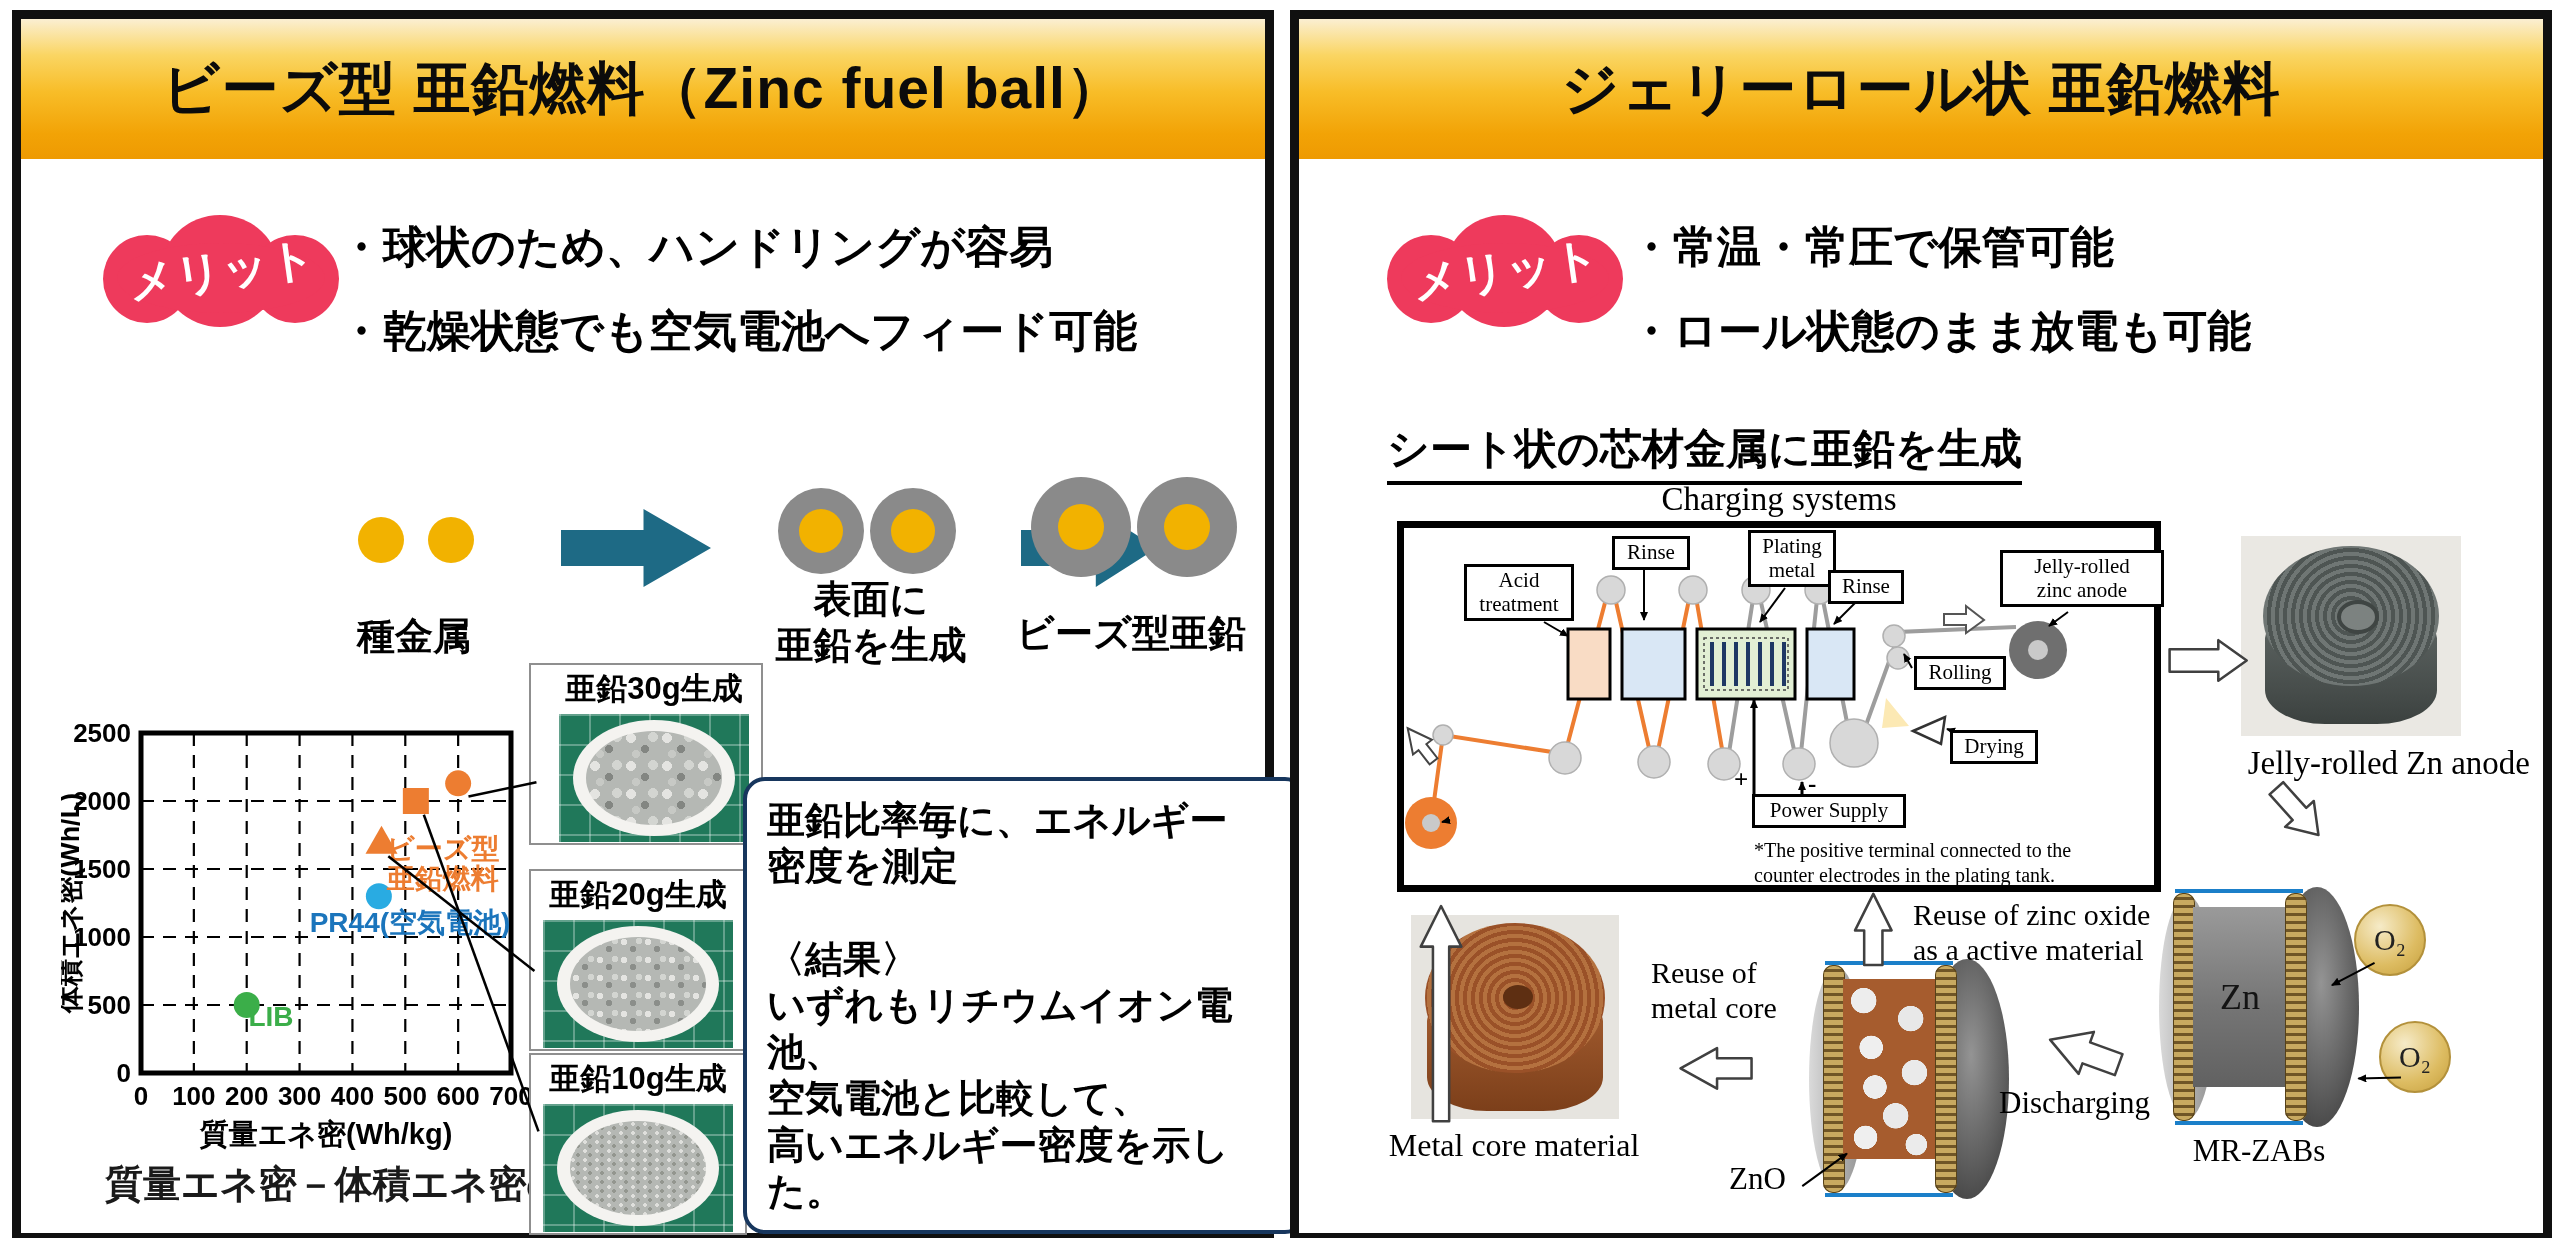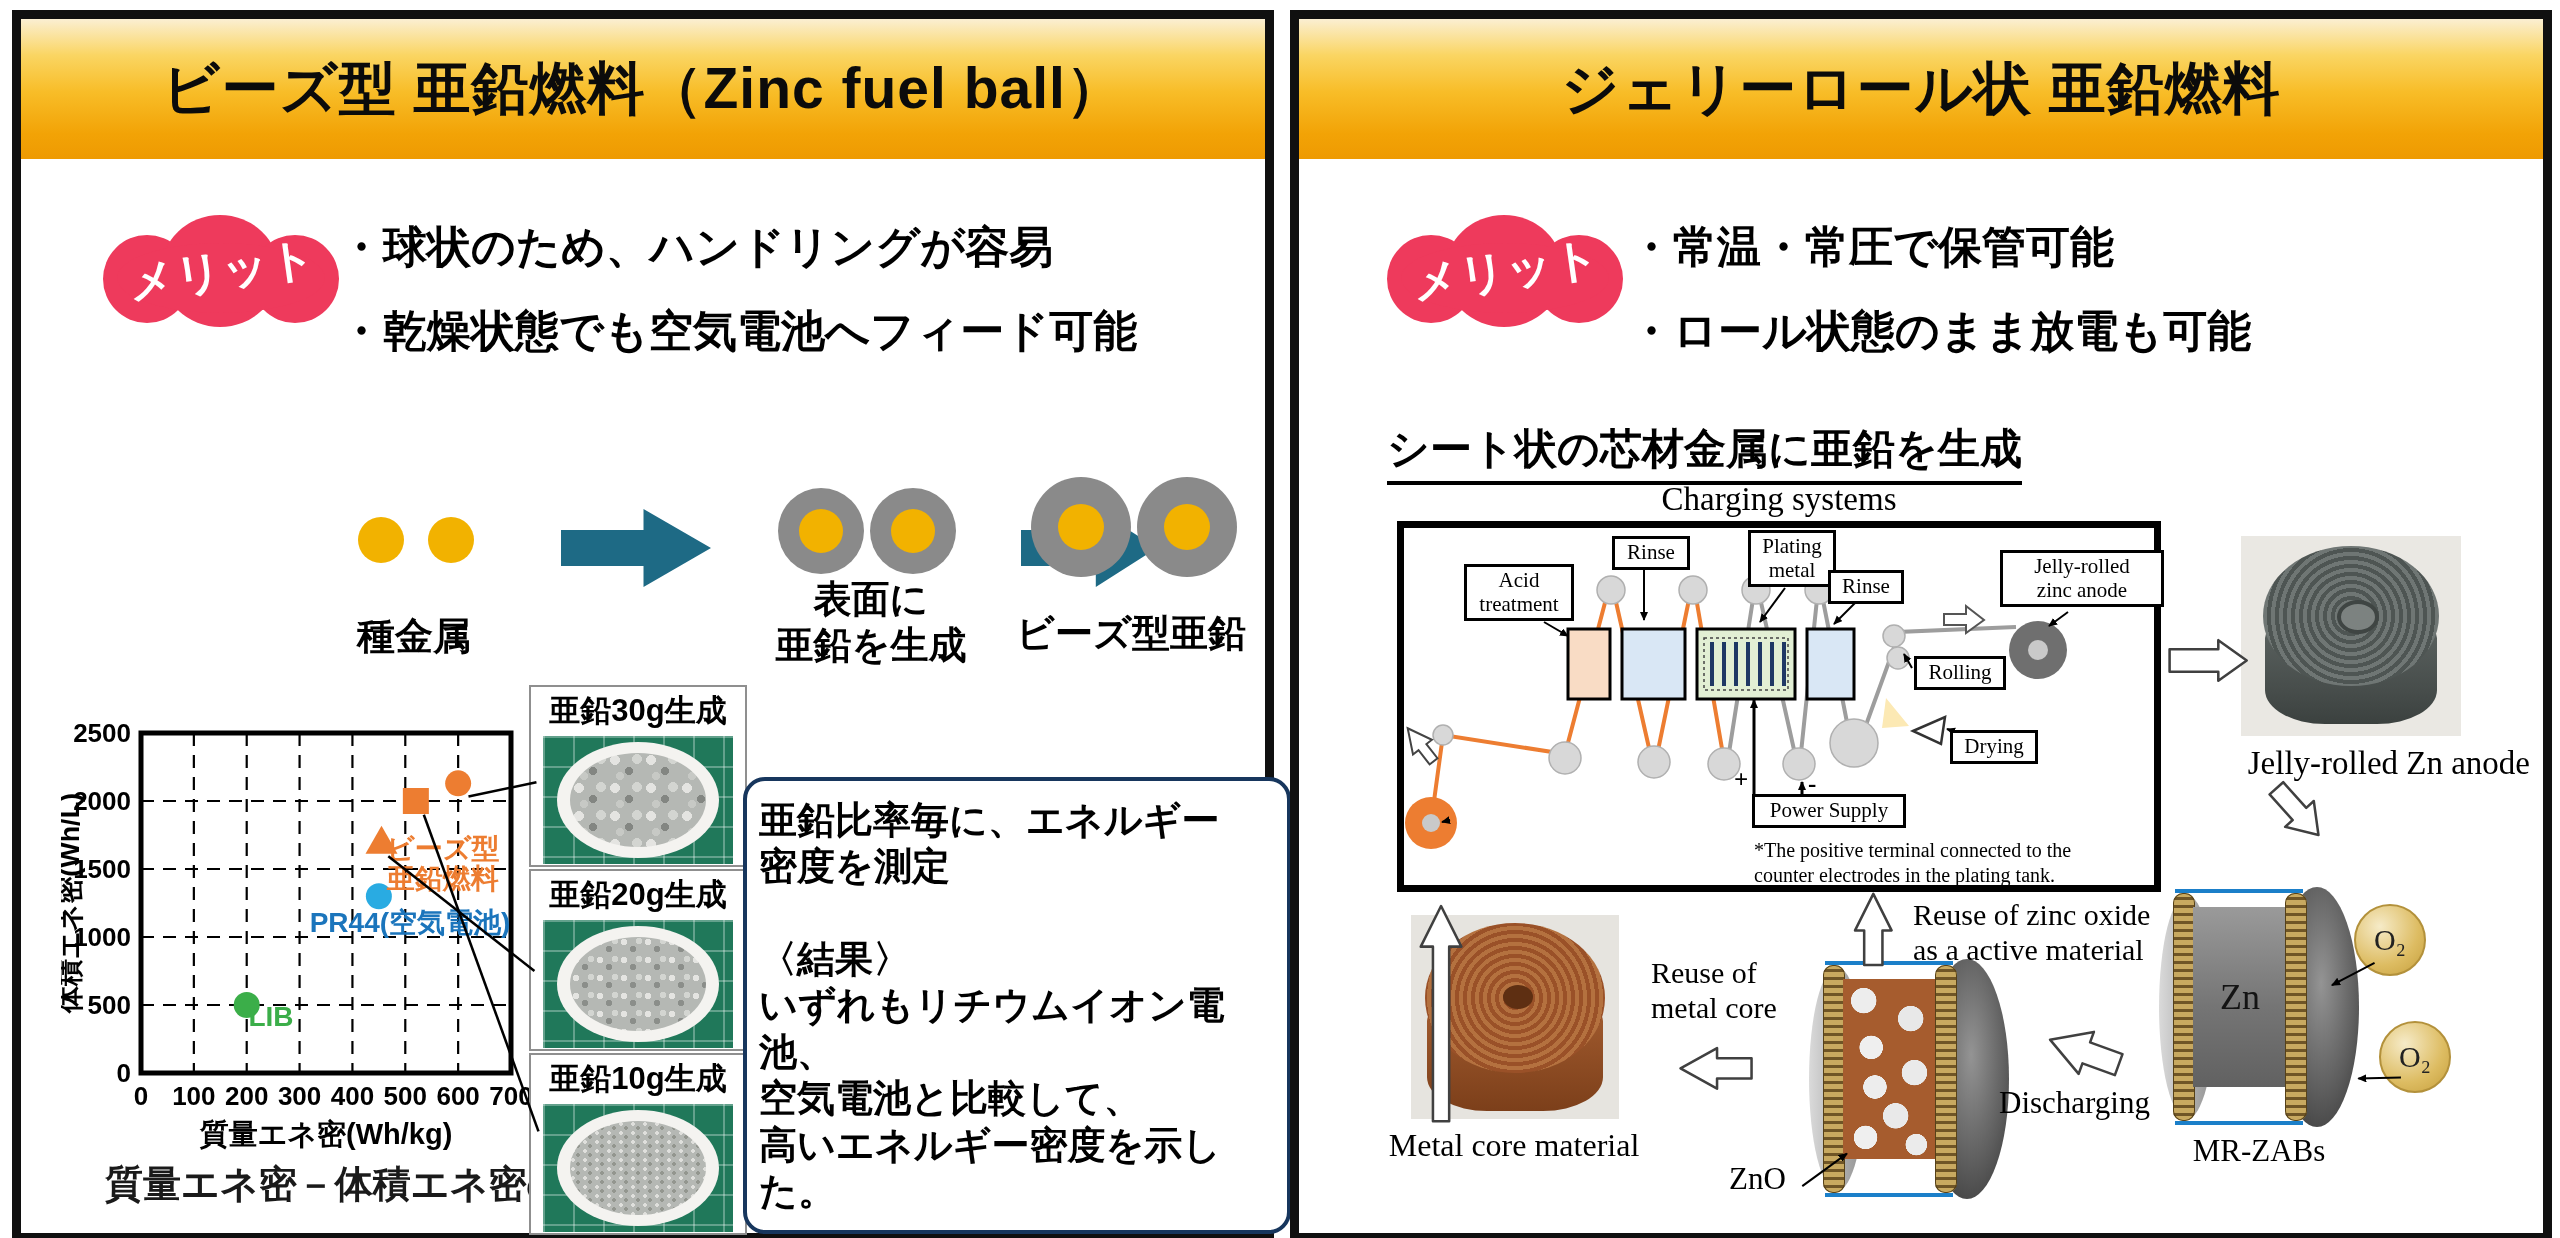--- a/index.html
+++ b/index.html
@@ -42,21 +42,21 @@
   .b30{background-image:radial-gradient(circle 5px at 9px 7px,#E4E4E1 97%,transparent),
     radial-gradient(circle 4px at 23px 18px,#838682 97%,transparent),
     radial-gradient(circle 5px at 31px 6px,#D3D5D1 97%,transparent),
     radial-gradient(circle 4px at 14px 23px,#C7C9C5 97%,transparent);background-size:36px 28px;}
   .b20{background-image:radial-gradient(circle 3.5px at 6px 5px,#E4E4E1 97%,transparent),
     radial-gradient(circle 3px at 15px 12px,#8B8E8A 97%,transparent),
     radial-gradient(circle 3.5px at 21px 4px,#D3D5D1 97%,transparent);background-size:24px 18px;}
   .b10{background-image:radial-gradient(circle 2px at 3px 3px,#DFDFDC 97%,transparent),
     radial-gradient(circle 1.8px at 8px 7px,#93968F 97%,transparent);background-size:12px 9px;}
   .result-box{position:absolute;width:516px;border:4px solid #17365D;border-radius:22px;background:#fff;
-    font-size:38px;font-weight:700;line-height:1.22;padding:16px 12px;white-space:pre-line;}
+    font-size:38px;font-weight:700;line-height:1.22;padding:16px 20px;white-space:pre-line;}
   .overlay{position:absolute;inset:0;width:100%;height:100%;pointer-events:none;z-index:6;}
   
   .serif{font-family:"Liberation Serif",serif;}
   .diag-title{position:absolute;text-align:center;font-size:33px;color:#000;}
   .diagram-box{position:absolute;border:7px solid #000;background:#fff;}
   .diagram-svg{position:absolute;left:0;top:0;width:750px;height:357px;}
   .dlabel{position:absolute;border:3px solid #000;background:#fff;text-align:center;line-height:1.12;
     font-size:21px;color:#000;padding:2px 4px;white-space:pre-line;z-index:2;}
   .dnote{position:absolute;font-size:20px;line-height:1.25;white-space:pre-line;z-index:2;}
   .dsign{position:absolute;font-size:25px;font-weight:700;z-index:2;}
@@ -179,21 +179,21 @@
         <circle cx="317.8571428571429" cy="191.2" r="13" fill="#29ABE2"></circle>
         <polygon points="320.5,120.79999999999998 304.5,148.79999999999998 336.5,148.79999999999998" fill="#ED7D31"></polygon>
         <rect x="341.8571428571429" y="83" width="26" height="26" fill="#ED7D31"></rect>
         <circle cx="397.1428571428571" cy="78.32" r="13" fill="#ED7D31"></circle>
         <text x="210.02857142857144" y="321.08" text-anchor="middle" font-size="28" font-weight="700" fill="#3BAE49"><tspan x="210.02857142857144" dy="0">LIB</tspan></text>
         <text x="349.04285714285714" y="226.56" text-anchor="middle" font-size="28" font-weight="700" fill="#1B75BC"><tspan x="349.04285714285714" dy="0">PR44(空気電池)</tspan></text>
         <text x="381.81428571428575" y="153.12" text-anchor="middle" font-size="28" font-weight="700" fill="#ED7D31"><tspan x="381.81428571428575" dy="0">ビーズ型</tspan><tspan x="381.81428571428575" dy="30">亜鉛燃料</tspan></text>
       </svg></div>
   <div class="caption" style="left:84px;top:1140px;">質量エネ密－体積エネ密のグラフ</div>
 
-  <div class="photo-box" style="left:508px;top:666px;">
+  <div class="photo-box" style="left:508px;top:644px;padding-left:16px;">
     <div class="photo-label">亜鉛30g生成</div>
     <div class="photo">
         <div class="bowl">
           <div class="beads b30"></div>
         </div>
       </div>
   </div>
   <div class="photo-box" style="left:508px;top:850px;">
     <div class="photo-label">亜鉛20g生成</div>
     <div class="photo">

